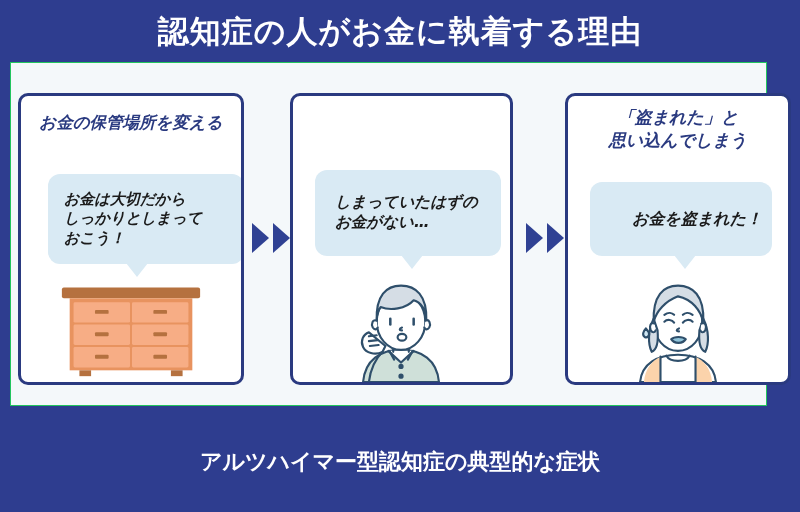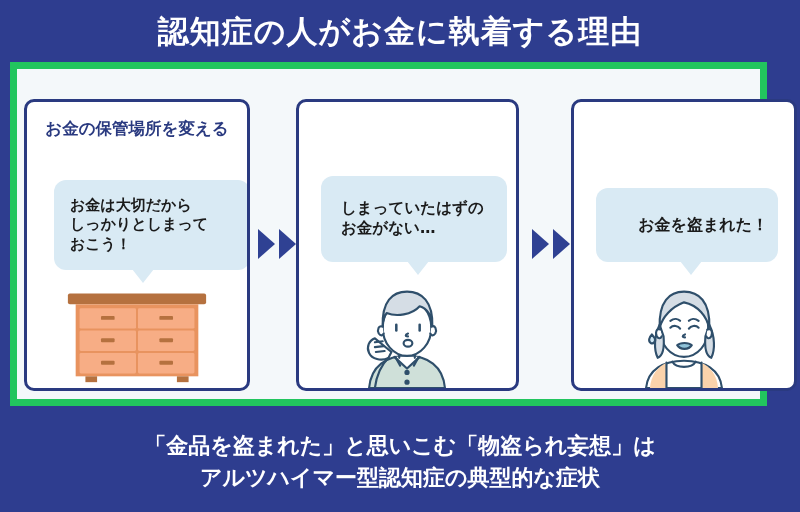--- a/index.html
+++ b/index.html
@@ -21,22 +21,23 @@
     font-size:31px;
     font-weight:bold;
     letter-spacing:1px;
     line-height:1;
     white-space:nowrap;
   }
   
   .content{
     position:absolute;left:10px;top:62px;width:757px;height:344px;
     background:#f4f8fa;
-    border:7px solid #22c55e;
+    border:1px solid #22c55e;
     box-sizing:border-box;
+    font-style:italic;
   }
   
   .panel{
     position:absolute;top:30px;height:292px;
     background:#ffffff;
     border:3px solid #2a3a80;
     border-radius:10px;
     box-sizing:border-box;
     overflow:hidden;
   }
@@ -208,20 +209,22 @@
       </svg>
     </div>
   </div>
 
   <div class="arrows arrows-2">
     <span class="tri"></span>
     <span class="tri"></span>
   </div>
 
   <div class="panel panel-3">
+    <div class="panel-heading">「盗まれた」と
+思い込んでしまう</div>
 
     <div class="bubble bubble-3">
       <span class="btxt">お金を盗まれた！</span>
     </div>
 
     <div class="art">
       <svg viewBox="0 0 226 115" preserveAspectRatio="xMidYMax meet" aria-hidden="true">
         <g fill="none" stroke="#2f4f6b" stroke-width="2.2" stroke-linecap="round" stroke-linejoin="round">
 
           <path d="M74 115 C76 96 92 87 113 87 C134 87 150 96 152 115 Z" fill="#ffffff"></path>
@@ -254,15 +257,14 @@
 
           <path d="M80 60 C77 63 76 67 79 69 C82 70 84 67 83 64 Z" fill="#cfe6f2"></path>
         </g>
       </svg>
     </div>
   </div>
 
 </div>
 
 <div class="footer">
-  <div class="footer-line">「金品を盗まれた」と思いこむ「物盗られ妄想」は</div>
   <div class="footer-line">アルツハイマー型認知症の典型的な症状</div>
 </div>
 
 </body></html>

